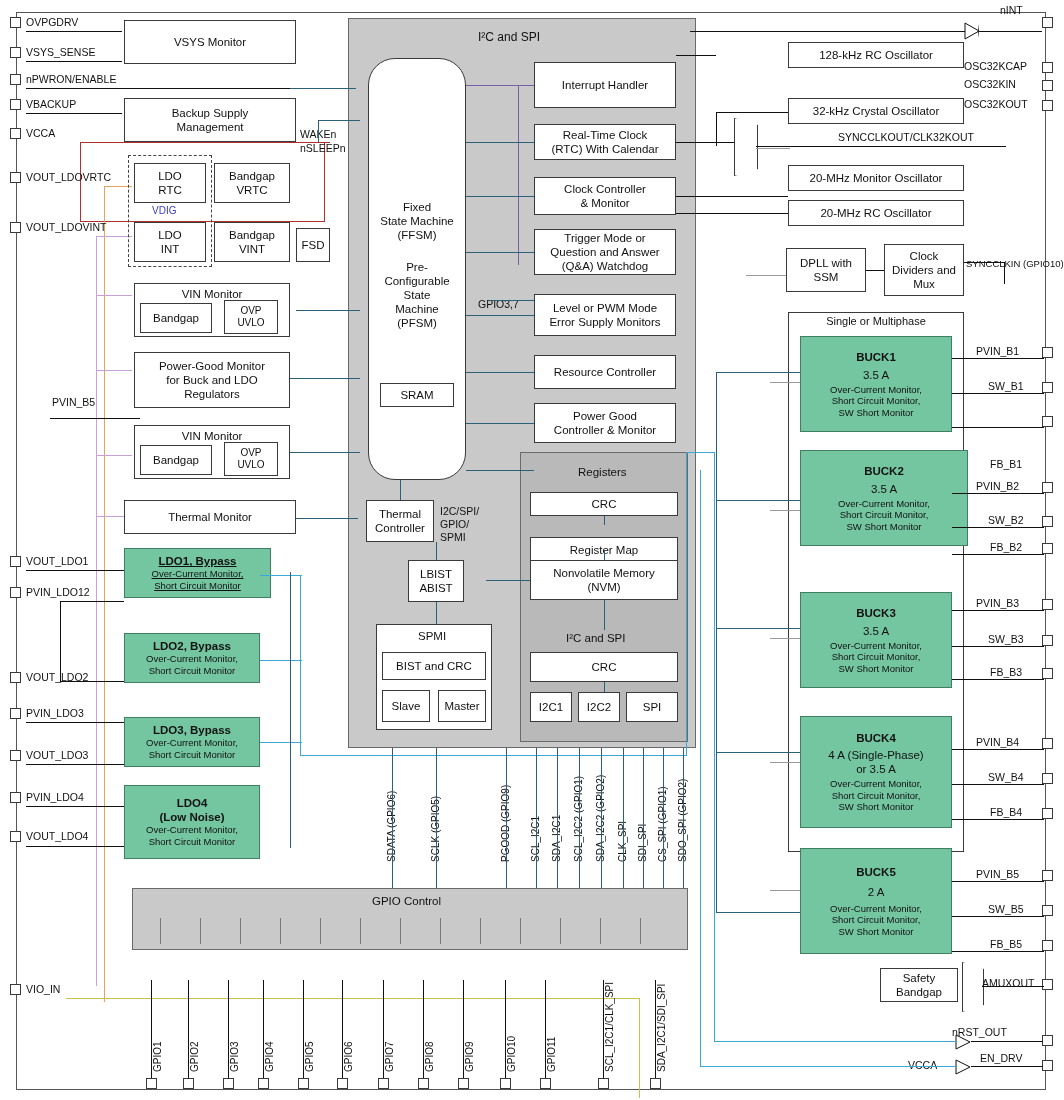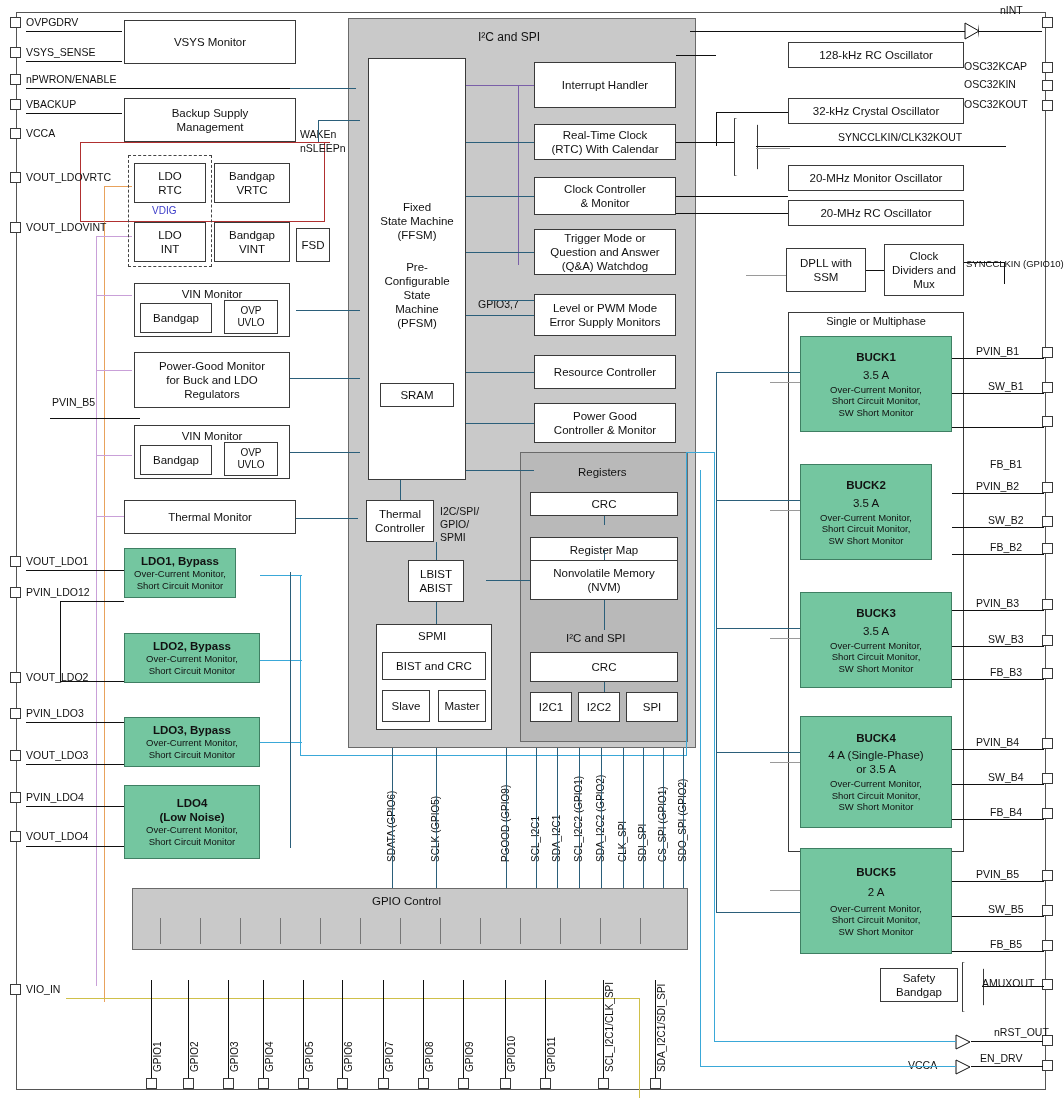--- a/index.html
+++ b/index.html
@@ -140,21 +140,21 @@
 for Buck and LDO
 Regulators</div>
 
   <div class="box" style="left:134px;top:425px;width:156px;height:54px;align-items:flex-start;padding-top:3px;">VIN Monitor</div>
   <div class="box" style="left:140px;top:445px;width:72px;height:30px;">Bandgap</div>
   <div class="box" style="left:224px;top:442px;width:54px;height:34px;white-space:pre-line;font-size:10px;">OVP
 UVLO</div>
 
   <div class="box" style="left:124px;top:500px;width:172px;height:34px;">Thermal Monitor</div>
 
-  <div class="box green" style="left:124px;top:548px;width:112px;height:50px;flex-direction:column;">
+  <div class="box green" style="left:124px;top:548px;width:147px;height:50px;flex-direction:column;text-decoration:underline;">
     <div style="font-weight:600;white-space:pre-line;">LDO1, Bypass</div>
     <div class="xs" style="white-space:pre-line;">Over-Current Monitor,
 Short Circuit Monitor</div>
   </div>
   <div class="box green" style="left:124px;top:633px;width:136px;height:50px;flex-direction:column;">
     <div style="font-weight:600;white-space:pre-line;">LDO2, Bypass</div>
     <div class="xs" style="white-space:pre-line;">Over-Current Monitor,
 Short Circuit Monitor</div>
   </div>
   <div class="box green" style="left:124px;top:717px;width:136px;height:50px;flex-direction:column;">
@@ -166,21 +166,21 @@
     <div style="font-weight:600;white-space:pre-line;">LDO4
 (Low Noise)</div>
     <div class="xs" style="white-space:pre-line;">Over-Current Monitor,
 Short Circuit Monitor</div>
   </div>
 
   <div class="box gray" style="left:348px;top:18px;width:348px;height:730px;display:block;"></div>
   <div class="lbl" style="left:478px;top:30px;font-size:12px;">I²C and SPI</div>
   <div class="box gray2" style="left:520px;top:452px;width:168px;height:290px;display:block;"></div>
 
-  <div class="box white" style="left:368px;top:58px;width:98px;height:422px;display:block;">
+  <div class="box white" style="left:368px;top:58px;width:98px;height:422px;display:block;border-radius:27px;">
     <div style="margin-top:140px;text-align:center;white-space:pre-line;font-size:11.5px;">Fixed
 State Machine
 (FFSM)</div>
     <div style="margin-top:18px;text-align:center;white-space:pre-line;font-size:11.5px;">Pre-
 Configurable
 State
 Machine
 (PFSM)</div>
   </div>
   <div class="box" style="left:380px;top:383px;width:74px;height:24px;">SRAM</div>
@@ -243,21 +243,21 @@
   <div class="box" style="left:788px;top:312px;width:176px;height:18px;border:1px solid #3a3a3a;border-bottom:none;font-size:11px;">Single or Multiphase</div>
   <div class="box" style="left:788px;top:312px;width:176px;height:540px;display:block;background:transparent;"></div>
 
   <div class="box green" style="left:800px;top:336px;width:152px;height:96px;flex-direction:column;">
     <div style="font-weight:600;">BUCK1</div>
     <div style="margin-top:4px;">3.5 A</div>
     <div class="xs" style="white-space:pre-line;margin-top:2px;">Over-Current Monitor,
 Short Circuit Monitor,
 SW Short Monitor</div>
   </div>
-  <div class="box green" style="left:800px;top:464px;width:132px;height:96px;flex-direction:column;">
+  <div class="box green" style="left:800px;top:450px;width:168px;height:96px;flex-direction:column;">
     <div style="font-weight:600;">BUCK2</div>
     <div style="margin-top:4px;">3.5 A</div>
     <div class="xs" style="white-space:pre-line;margin-top:2px;">Over-Current Monitor,
 Short Circuit Monitor,
 SW Short Monitor</div>
   </div>
   <div class="box green" style="left:800px;top:592px;width:152px;height:96px;flex-direction:column;">
     <div style="font-weight:600;">BUCK3</div>
     <div style="margin-top:4px;">3.5 A</div>
     <div class="xs" style="white-space:pre-line;margin-top:2px;">Over-Current Monitor,
@@ -374,21 +374,21 @@
       </svg>
     <div class="lnk" style="left:980px;top:31px;width:62px;height:1px;"></div>
 
     <div class="pin" style="left:1042px;top:62px;"></div>
     <div class="lbl" style="left:964px;top:60px;">OSC32KCAP</div>
     <div class="pin" style="left:1042px;top:80px;"></div>
     <div class="lbl" style="left:964px;top:78px;">OSC32KIN</div>
     <div class="pin" style="left:1042px;top:100px;"></div>
     <div class="lbl" style="left:964px;top:98px;">OSC32KOUT</div>
 
-    <div class="lbl" style="left:838px;top:131px;">SYNCCLKIN/CLK32KOUT</div>
+    <div class="lbl" style="left:838px;top:131px;">SYNCCLKOUT/CLK32KOUT</div>
     <div class="lnk" style="left:756px;top:146px;width:250px;height:1px;"></div>
 
     <div class="lbl" style="left:966px;top:258px;white-space:nowrap;font-size:9.5px;">SYNCCLKIN (GPIO10)</div>
 
     <div class="pin" style="left:1042px;top:347px;"></div>
     <div class="lbl" style="left:976px;top:345px;">PVIN_B1</div>
     <div class="lnk" style="left:952px;top:358px;width:92px;height:1px;"></div>
     <div class="pin" style="left:1042px;top:382px;"></div>
     <div class="lbl" style="left:988px;top:380px;">SW_B1</div>
     <div class="lnk" style="left:952px;top:393px;width:92px;height:1px;"></div>
@@ -434,21 +434,21 @@
     <div class="lnk" style="left:952px;top:916px;width:92px;height:1px;"></div>
     <div class="pin" style="left:1042px;top:940px;"></div>
     <div class="lbl" style="left:990px;top:938px;">FB_B5</div>
     <div class="lnk" style="left:952px;top:951px;width:92px;height:1px;"></div>
 
     <div class="pin" style="left:1042px;top:979px;"></div>
     <div class="lbl" style="left:982px;top:977px;">AMUXOUT</div>
     <div class="lnk" style="left:982px;top:986px;width:62px;height:1px;"></div>
 
     <div class="pin" style="left:1042px;top:1035px;"></div>
-    <div class="lbl" style="left:966px;top:1026px;padding-left:28px;">nRST_OUT</div>
+    <div class="lbl" style="left:924px;top:1026px;padding-left:28px;">nRST_OUT</div>
     <svg style="position:absolute;left:955px;top:1034px;" width="18" height="16">
         <polygon points="1,1 15,8 1,15" fill="#fff" stroke="#111"></polygon>
       </svg>
     <div class="lnk" style="left:971px;top:1041px;width:72px;height:1px;"></div>
 
     <div class="pin" style="left:1042px;top:1060px;"></div>
     <div class="lbl" style="left:980px;top:1052px;">EN_DRV</div>
     <svg style="position:absolute;left:955px;top:1059px;" width="18" height="16">
         <polygon points="1,1 15,8 1,15" fill="#fff" stroke="#111"></polygon>
       </svg>

